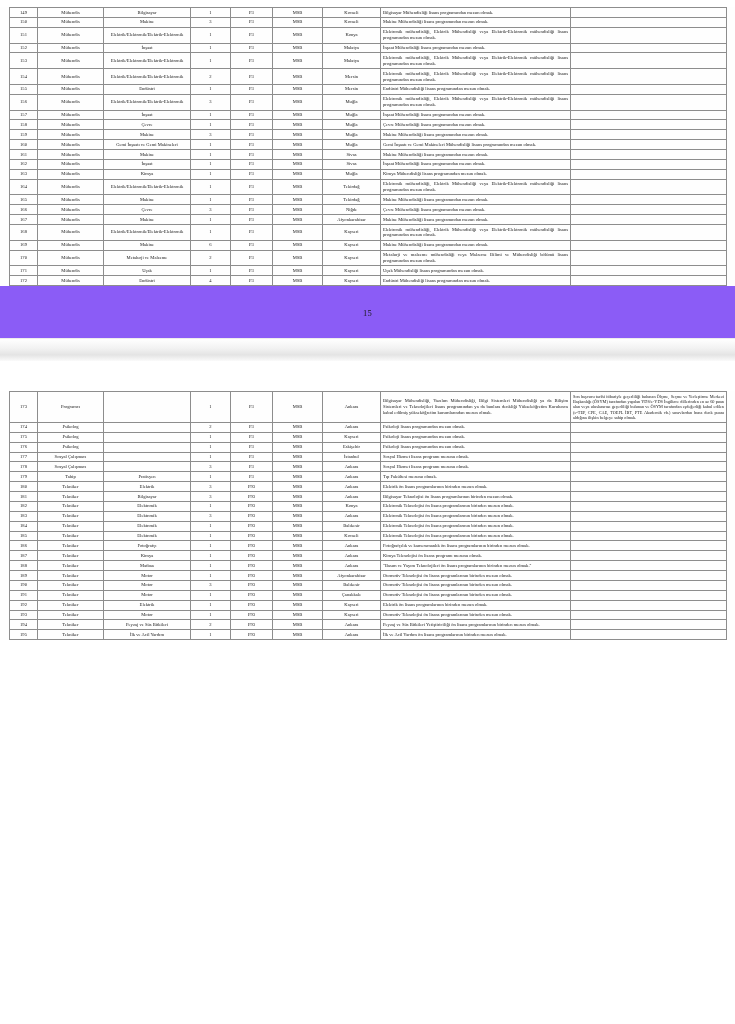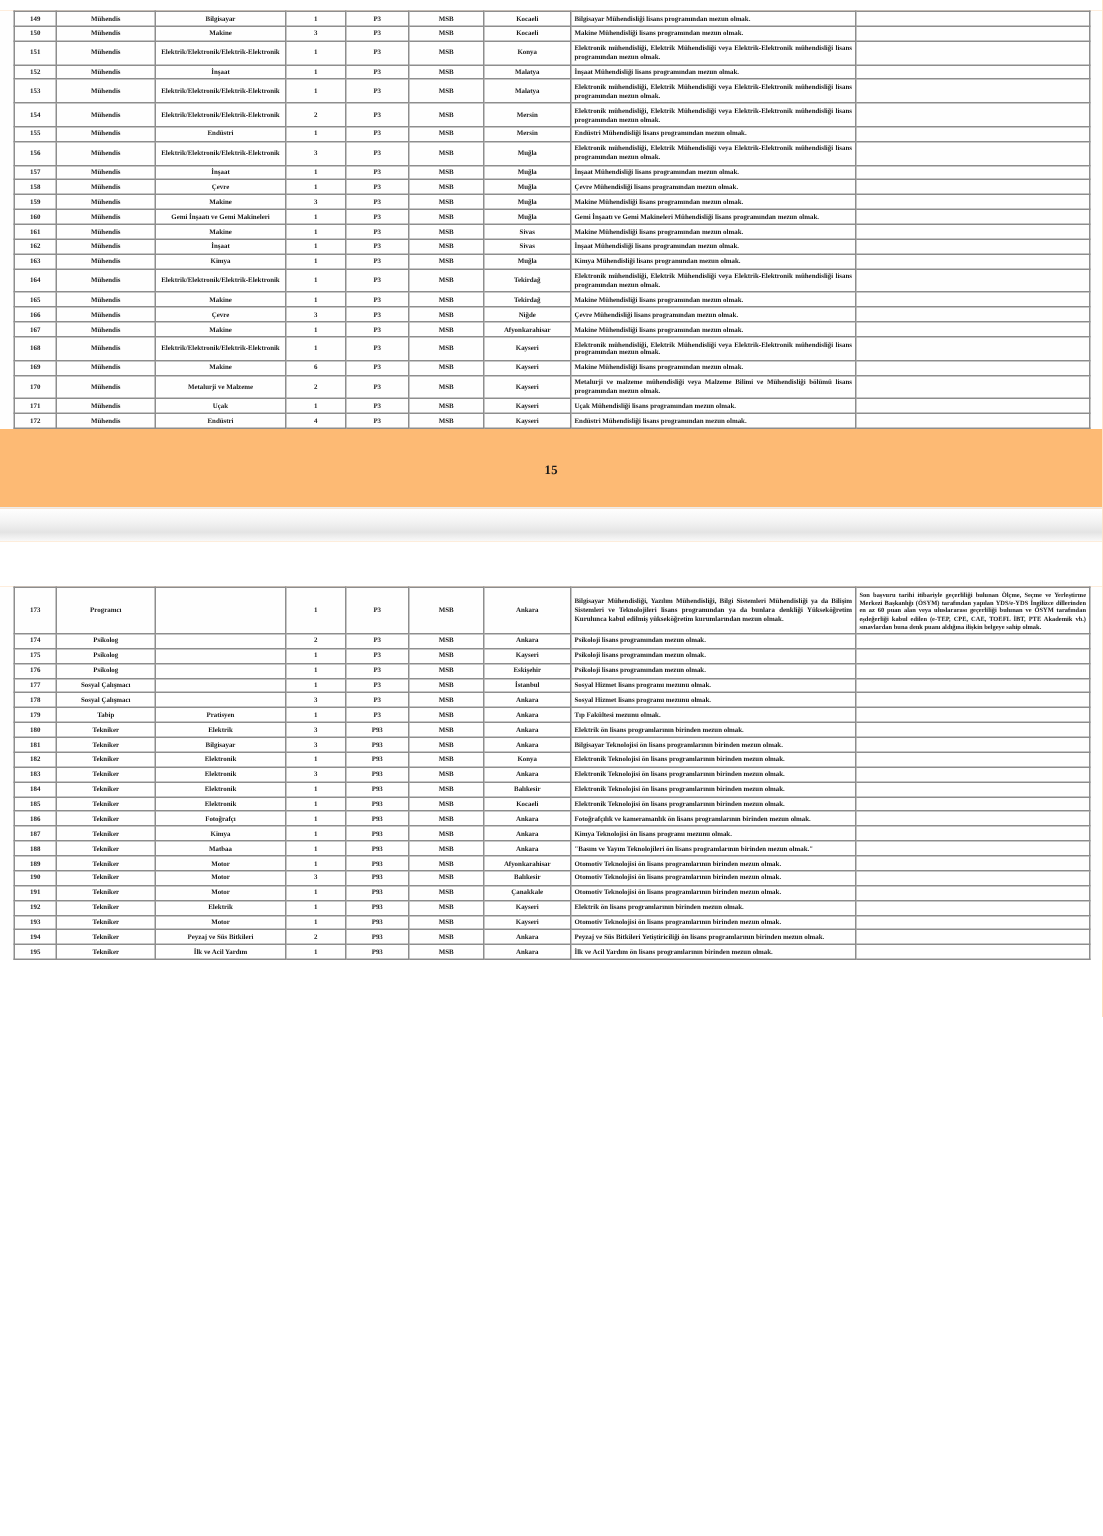--- a/index.html
+++ b/index.html
@@ -8,24 +8,23 @@
     background: #ffffff;
     width: 735px;
   }
   body {
     font-family: "Liberation Serif", "DejaVu Serif", serif;
     color: #1a1a1a;
     -webkit-font-smoothing: antialiased;
   }
   .page {
     width: 735px;
-    background: #fdba74;
+    background: #8b5cf6;
     position: relative;
     overflow: hidden;
-    font-weight: bold;
   }
   .sheet {
     background: #fefefe;
     padding: 0px 9px 0px 9px;
     box-sizing: border-box;
     width: 735px;
   }
   table.doc-table {
     border-collapse: collapse;
     table-layout: fixed;

